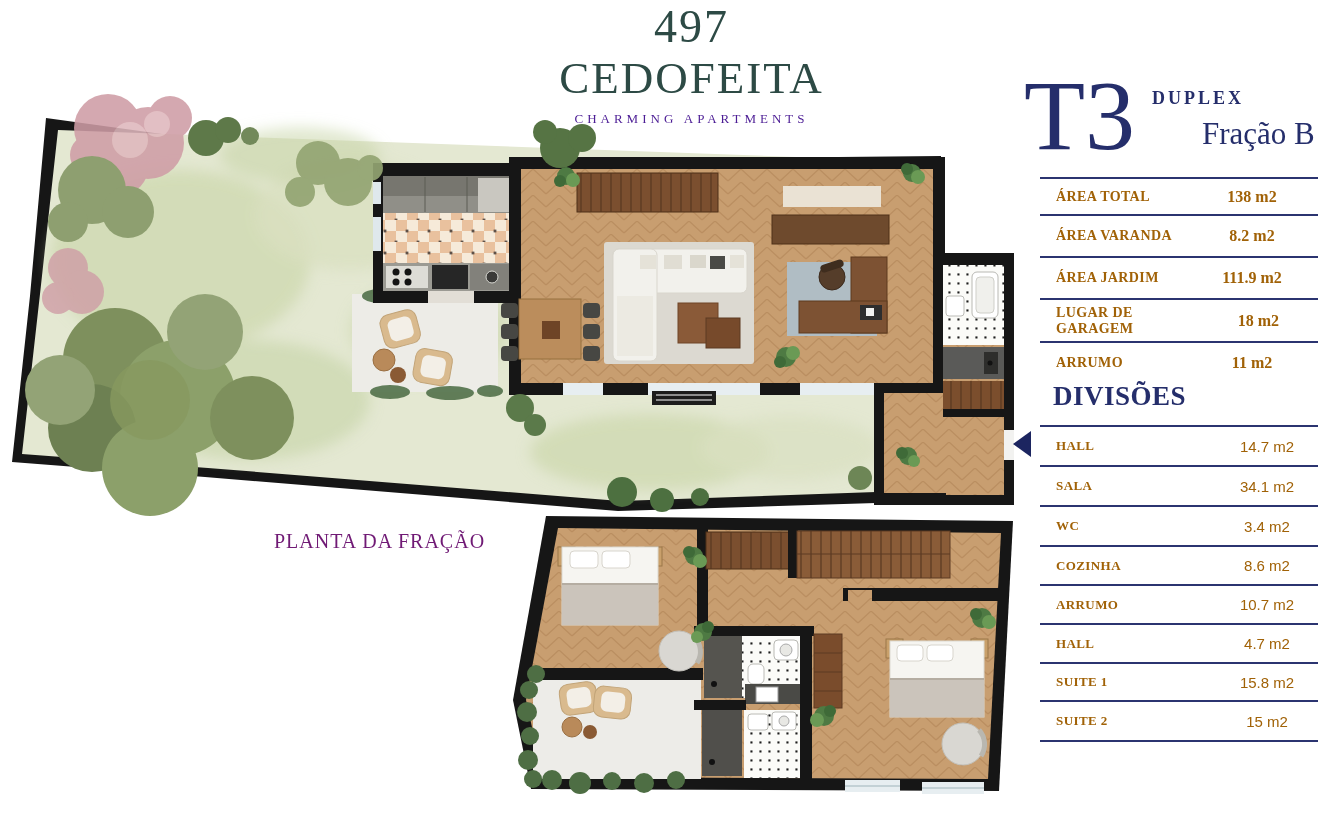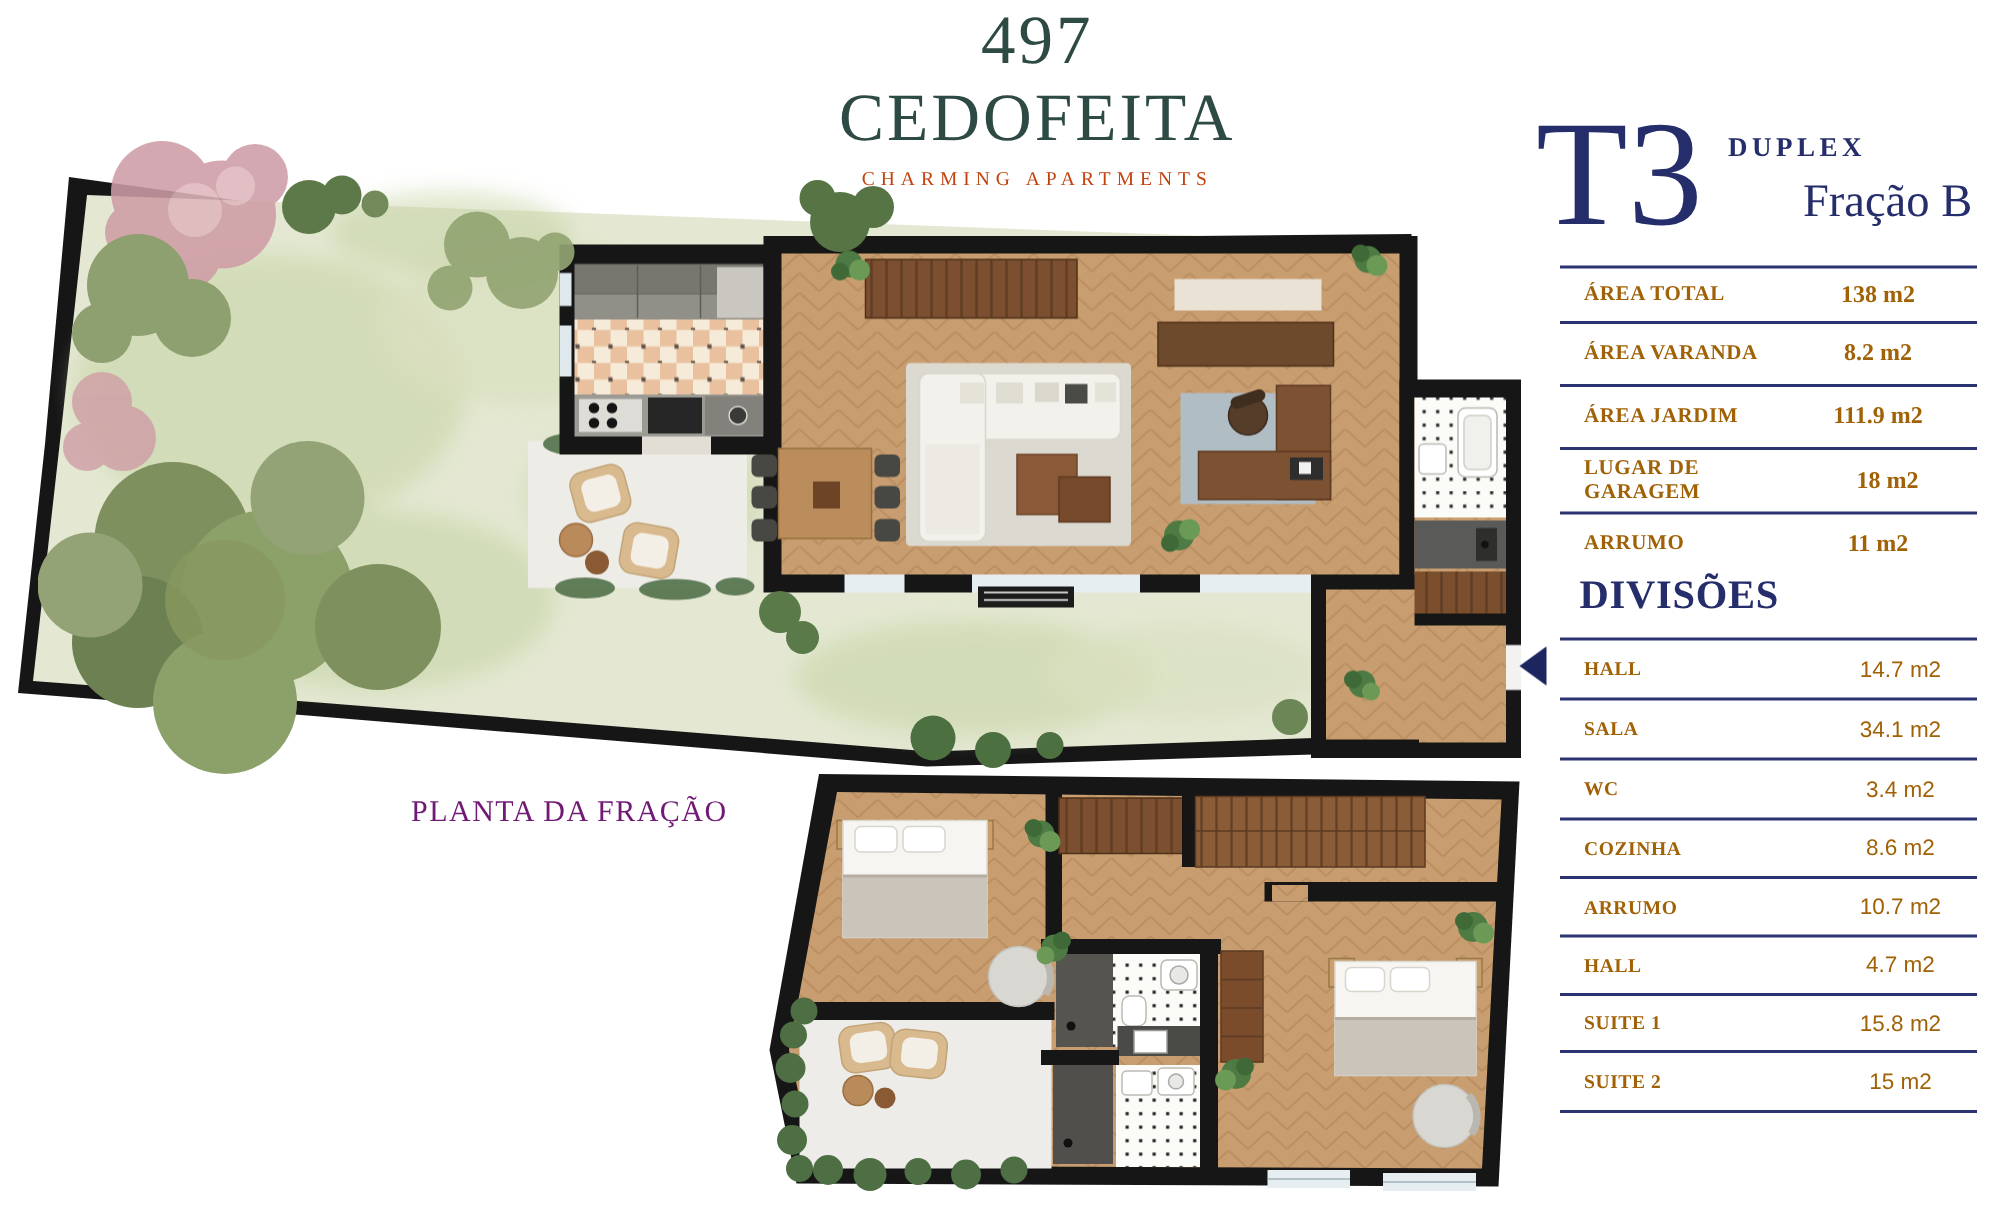--- a/index.html
+++ b/index.html
@@ -2,21 +2,21 @@
 <html><head>
 <meta charset="utf-8">
 <style>
   * { margin:0; padding:0; box-sizing:border-box; }
   html,body { width:1338px; height:813px; background:#ffffff; overflow:hidden;
               font-family:"Liberation Serif", serif; }
   
   #logo { position:absolute; left:519px; top:2px; width:345px; text-align:center; color:#2d4a45; }
   #logo .num  { font-size:46px; line-height:1.1; letter-spacing:2px; }
   #logo .name { font-size:45px; line-height:1.05; letter-spacing:2px; margin-top:2px; }
-  #logo .tag  { font-size:13px; letter-spacing:4px; margin-top:9px; color:#c2410c; }
+  #logo .tag  { font-size:13px; letter-spacing:4px; margin-top:9px; color:#4c1d95; }
   #typology  { position:absolute; left:1024px; top:66px; font-size:100px; line-height:1; color:#252e6b; }
   #duplex    { position:absolute; left:1152px; top:88px;  font-size:18px; letter-spacing:3px; font-weight:600; color:#252e6b;text-align:center; }
   #fraction  { position:absolute; left:1202px; top:116px; font-size:31px; color:#252e6b; }
   
   .t-row { position:absolute; left:1040px; width:278px; border-top:2px solid #2b3470;
            display:flex; align-items:center; color:#a16207; }
   .t-row .lab { padding-left:16px; font-size:14px; font-weight:600; letter-spacing:.4px; }
   .t-row .val { margin-left:auto; text-align:center;font-family:Liberation Serif, serif; }
   .area-row .val { width:132px; font-size:16px; font-weight:600; }
   .div-row  .lab { font-size:13px; }

